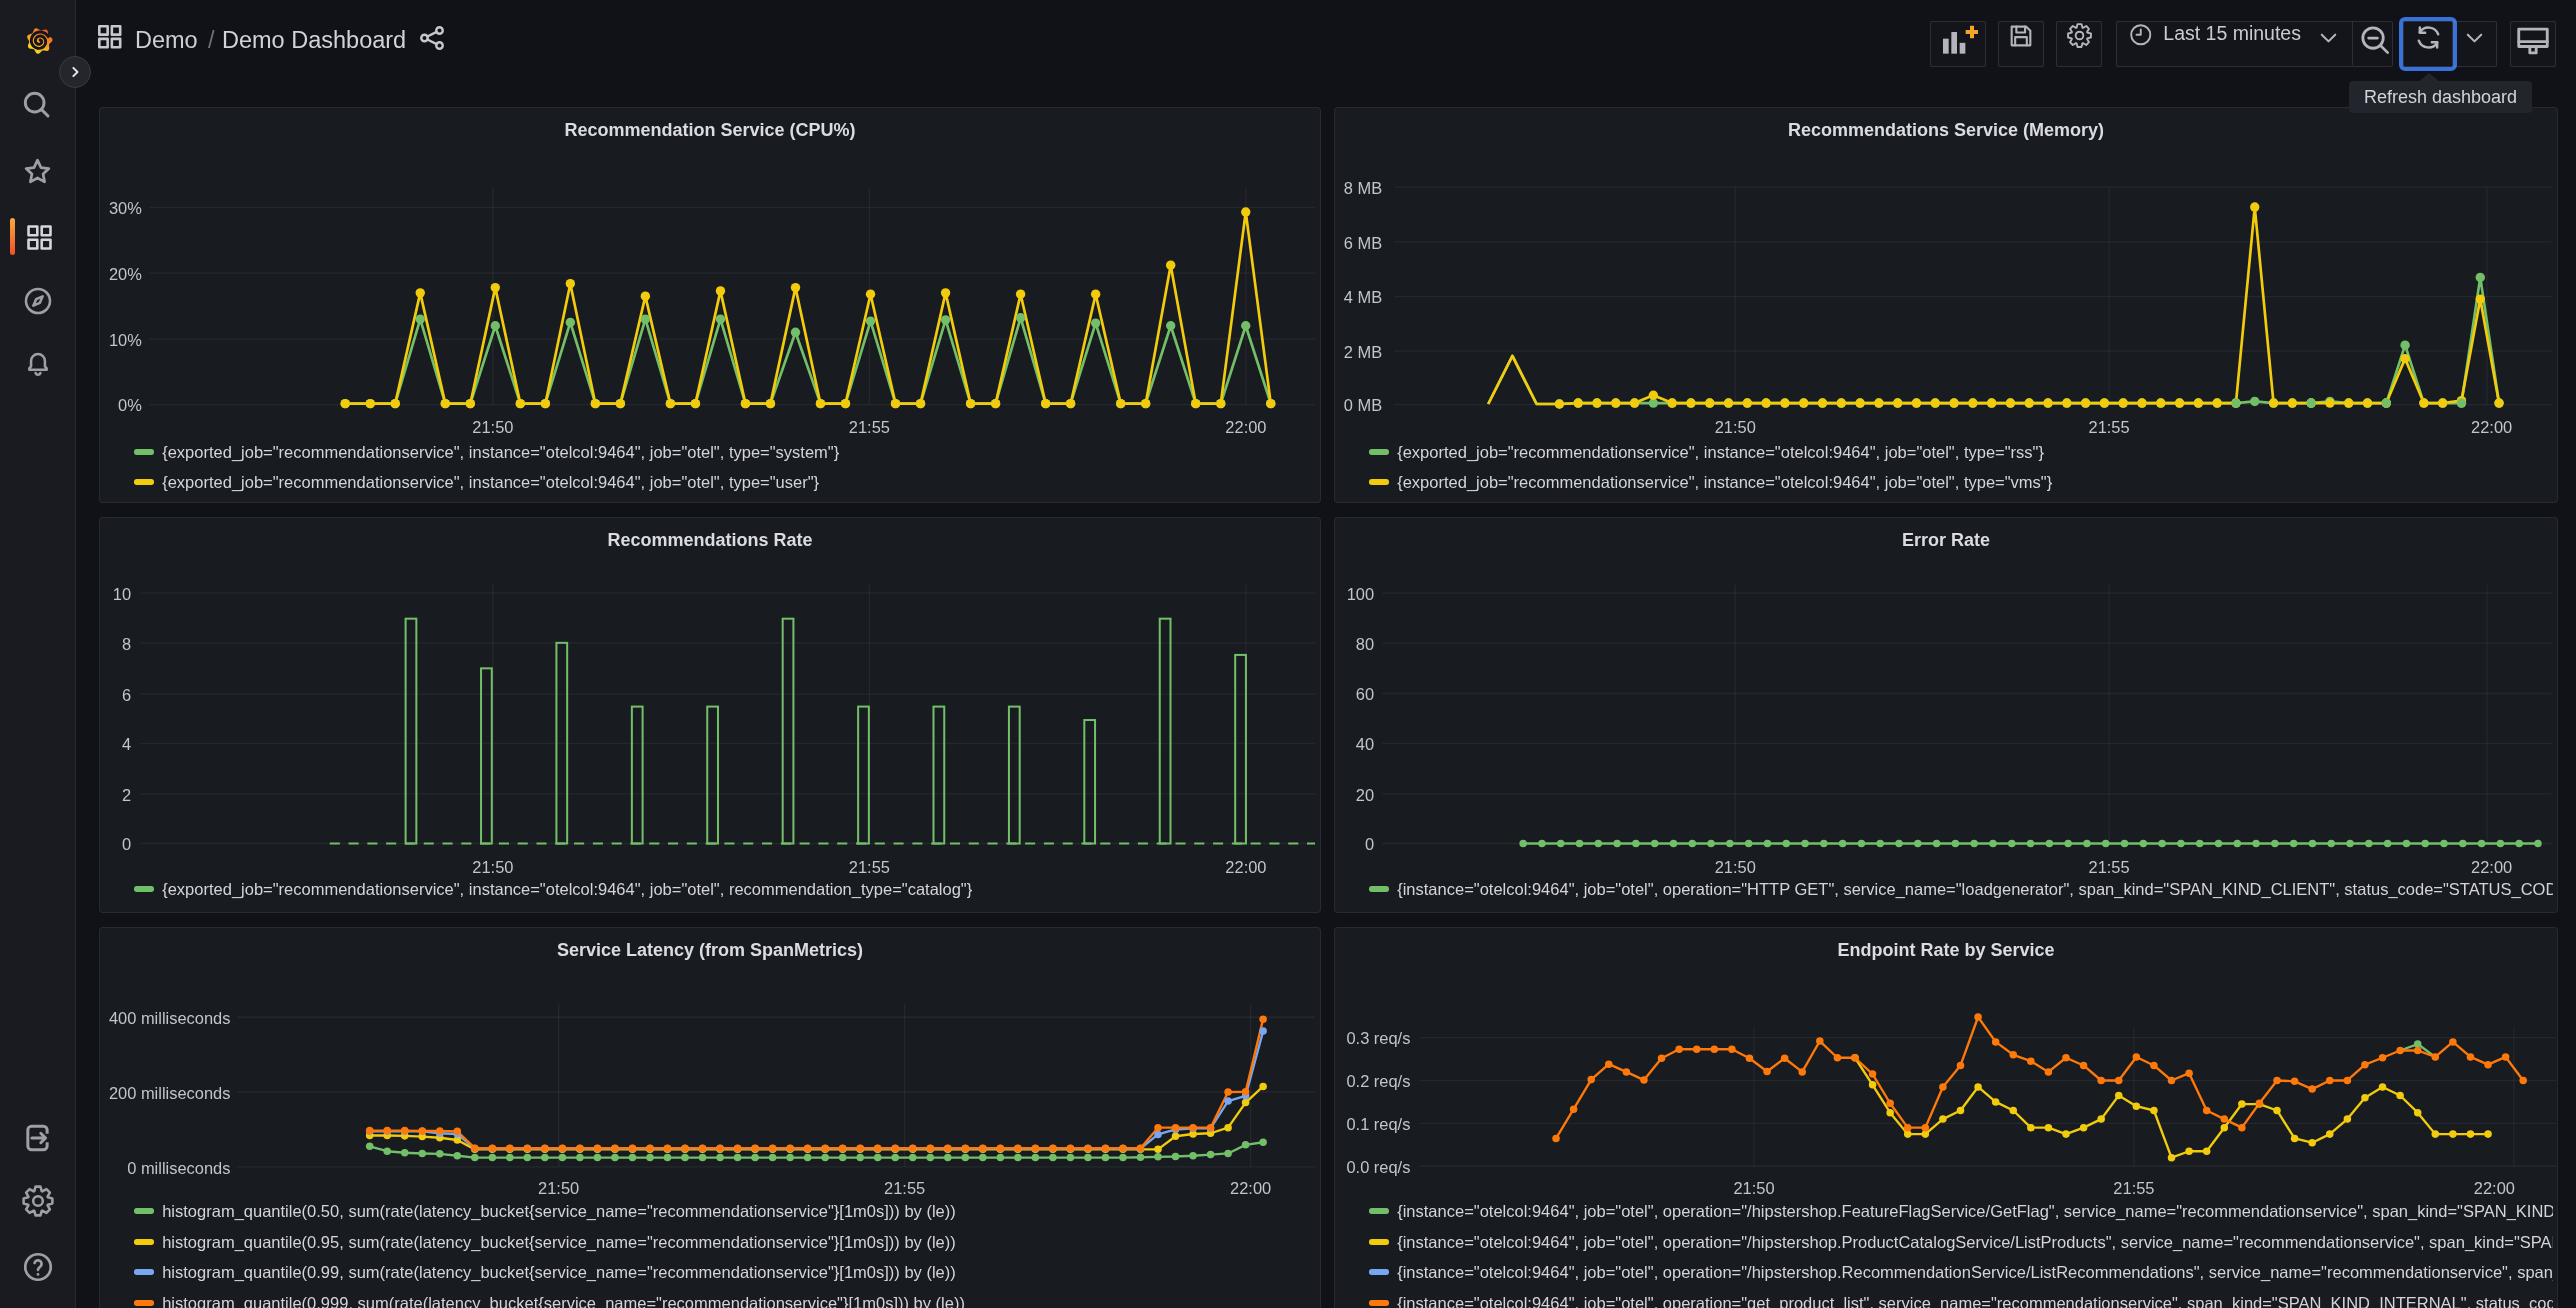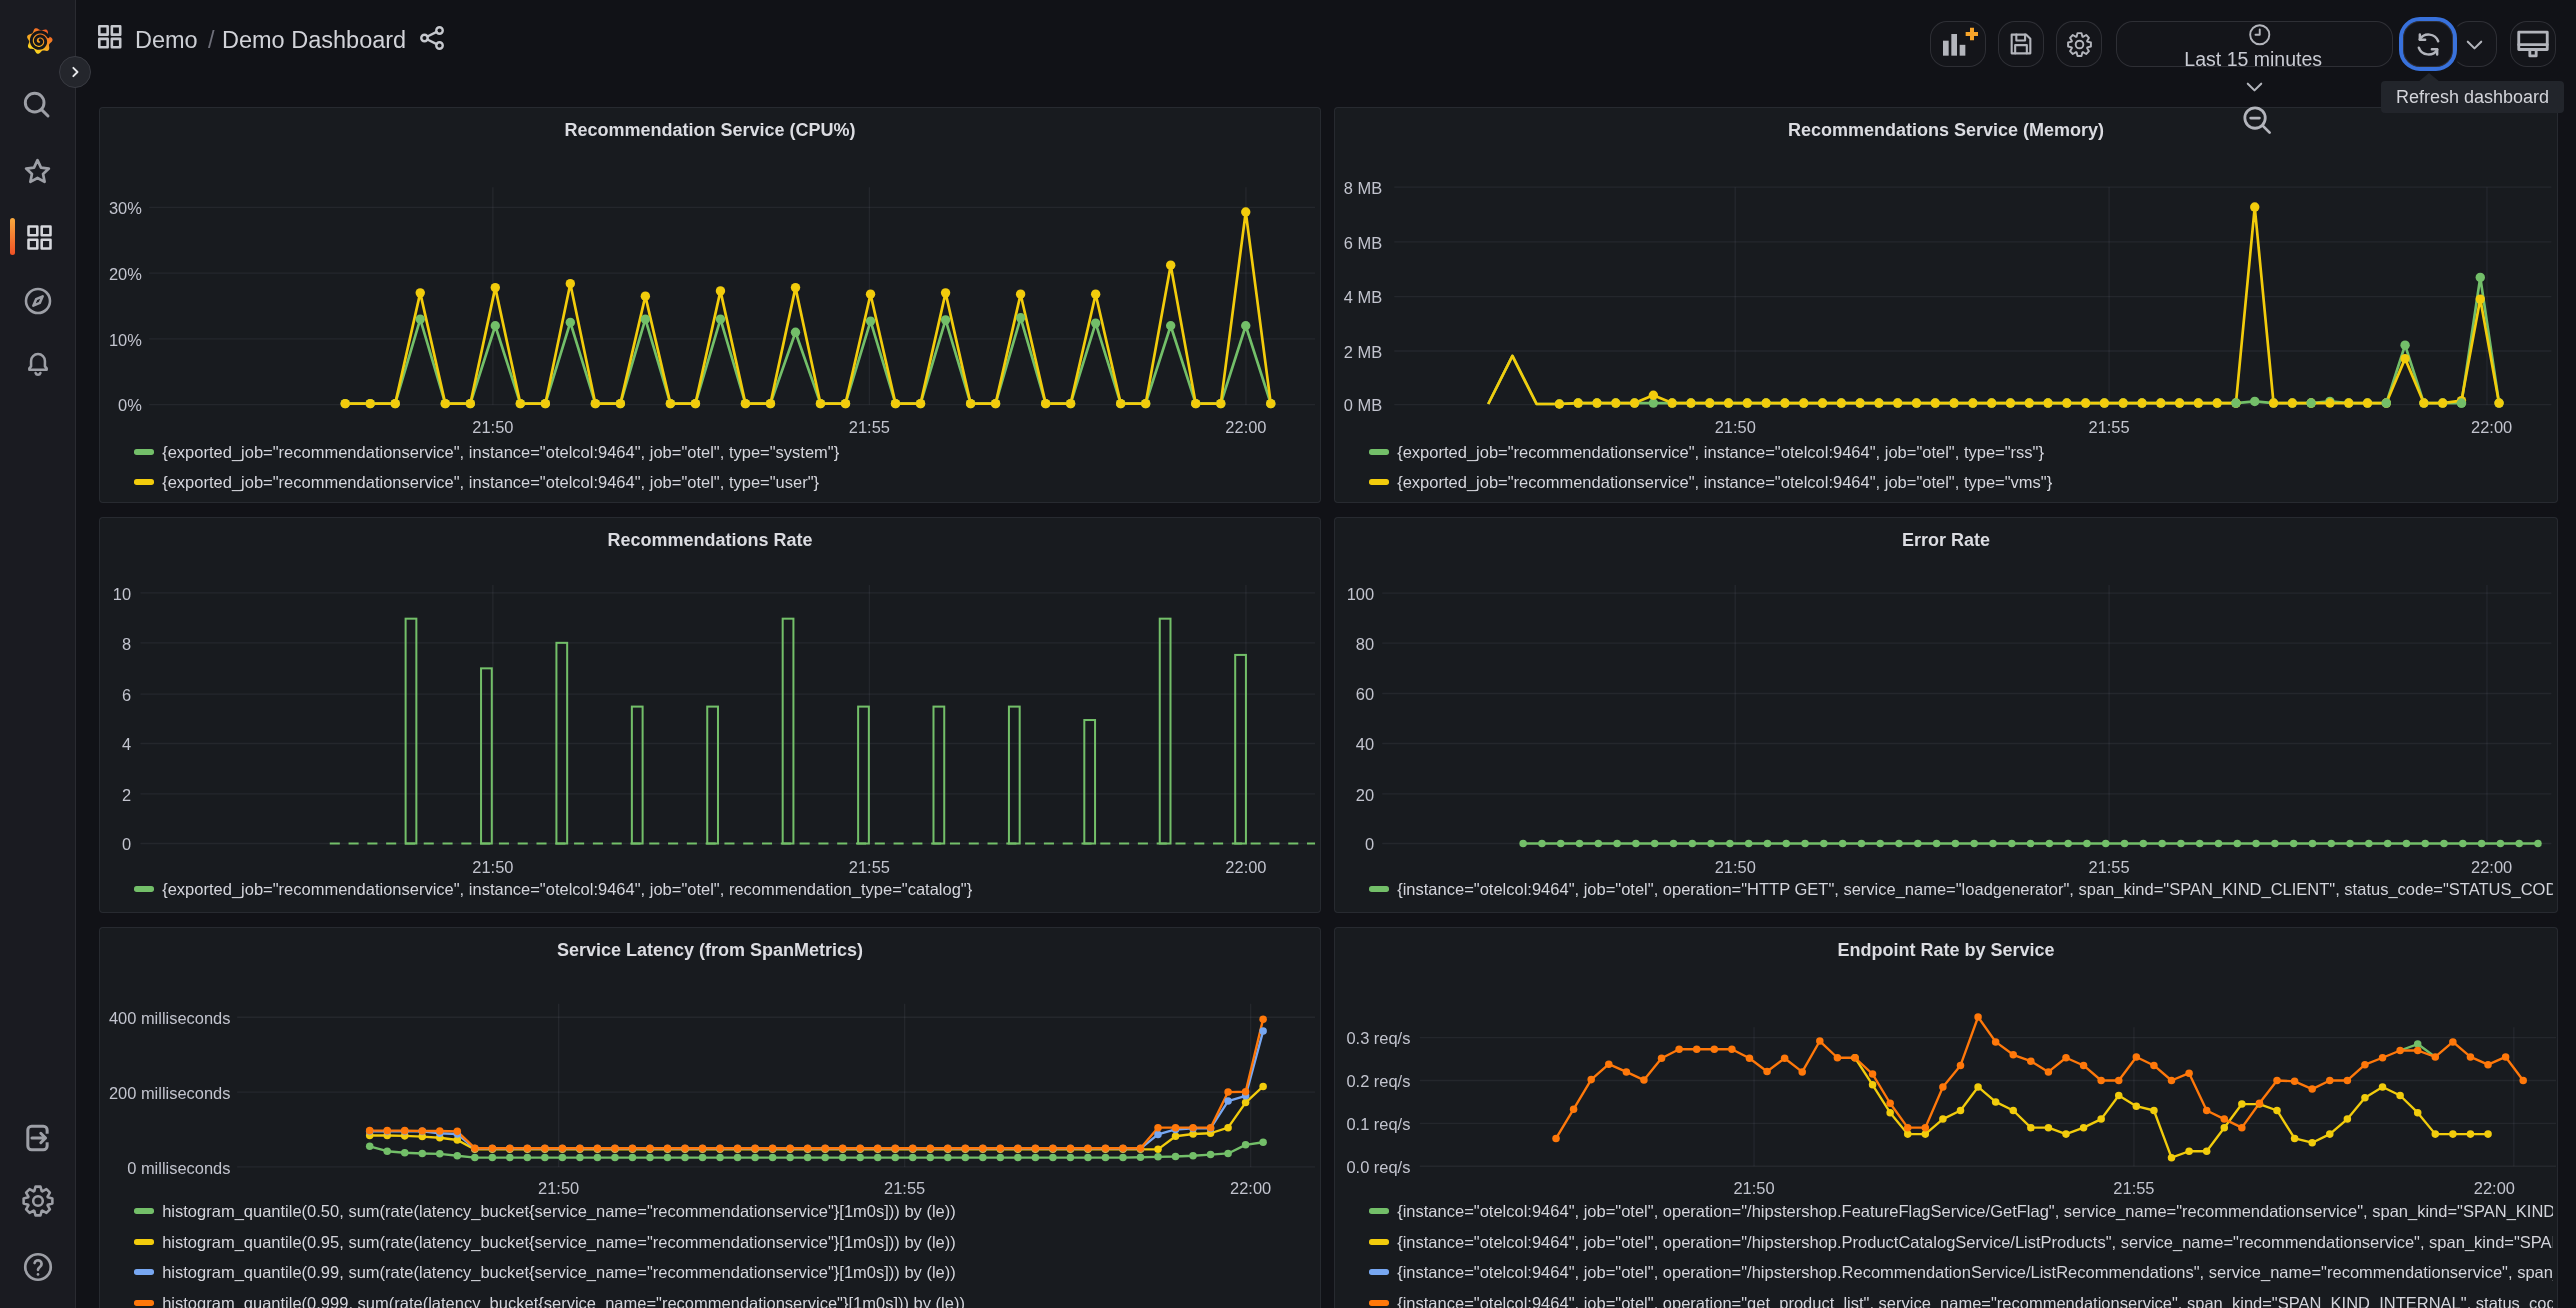--- a/index.html
+++ b/index.html
@@ -8,29 +8,29 @@
   background:#1A1B21; border-right:0.7px solid #2A2B31; z-index:5; }
 .sicon { position:absolute; }
 .accent { position:absolute; left:10px; top:218px; width:5.4px; height:37px; border-radius:2.7px;
   background:linear-gradient(180deg,#F8A93F,#F05125); }
 .expander { position:absolute; left:59px; top:56px; width:32px; height:32px; border-radius:50%;
   background:#24262C; border:0.7px solid #393B42; display:flex; align-items:center; justify-content:center; z-index:6; }
 .crumbicon { position:absolute; left:95px; top:22px; }
 .crumb { position:absolute; top:27px; font-size:23.5px; }
 .shareicon { position:absolute; left:417px; top:23px; }
 .tbtn { position:absolute; top:21px; height:46px; border:1.3px solid rgba(204,204,220,0.14);
-  border-radius:17px; display:flex; align-items:center; justify-content:center; background:rgba(204,204,220,0.018);flex-direction:column; }
+  border-radius:2px; display:flex; align-items:flex-start; justify-content:center; background:rgba(204,204,220,0.018); }
 .picker { justify-content:flex-start; }
 .pickertext { color:#C9CBD3; font-size:19.5px; font-weight:500; margin:0 12px 0 9.4px; white-space:nowrap; }
 .divider { width:1.3px; height:43px; background:rgba(204,204,220,0.14); margin-left:8px; }
 .refresh { outline:4px solid #3871DC; outline-offset:0.7px; }
 .ttip-arrow { position:absolute; left:2418px; top:73px; width:0; height:0;
   border-left:11.4px solid transparent; border-right:11.4px solid transparent; border-bottom:9.4px solid #22252B; z-index:9; }
 .ttip { position:absolute; left:2349px; top:81px; width:183px; height:32px; background:#22252B;
-  border-radius:4px; color:#D3D4DA; font-size:18px; display:flex; align-items:center; justify-content:center; z-index:9;margin-left:32px; }
+  border-radius:4px; color:#D3D4DA; font-size:18px; display:flex; align-items:center; justify-content:center; z-index:9; }
 .panel { position:absolute; background:#181B1F; border:0.7px solid rgba(204,204,220,0.09);
   border-radius:4px; overflow:hidden;padding-left:36px; }
 .ptitle { position:absolute; top:12px; left:0; width:100%; text-align:center; font-size:18px;
   font-weight:700; color:#DBDCE1; z-index:2; }
 .chart { position:absolute; left:0; top:0; }
 .lrow { position:absolute; left:34px; right:4px; height:24px; display:flex; align-items:center; white-space:nowrap; overflow:hidden; }
 .dash { flex:0 0 19.5px; width:19.5px; height:6px; border-radius:2.7px; margin-right:8.7px; }
 .ltext { font-size:16.5px; color:#D4D5DC; }
 </style></head>
 <body>

